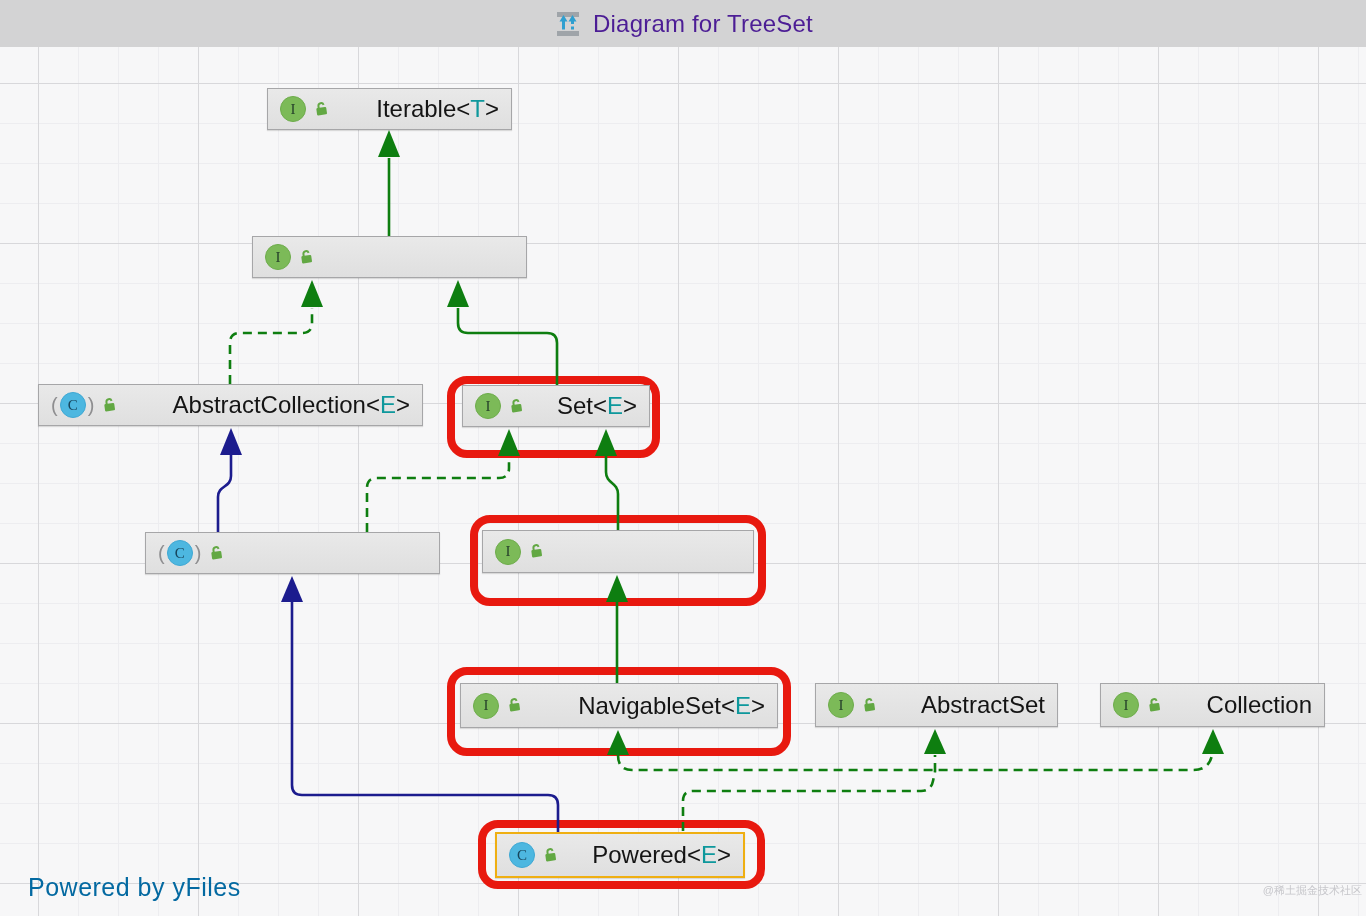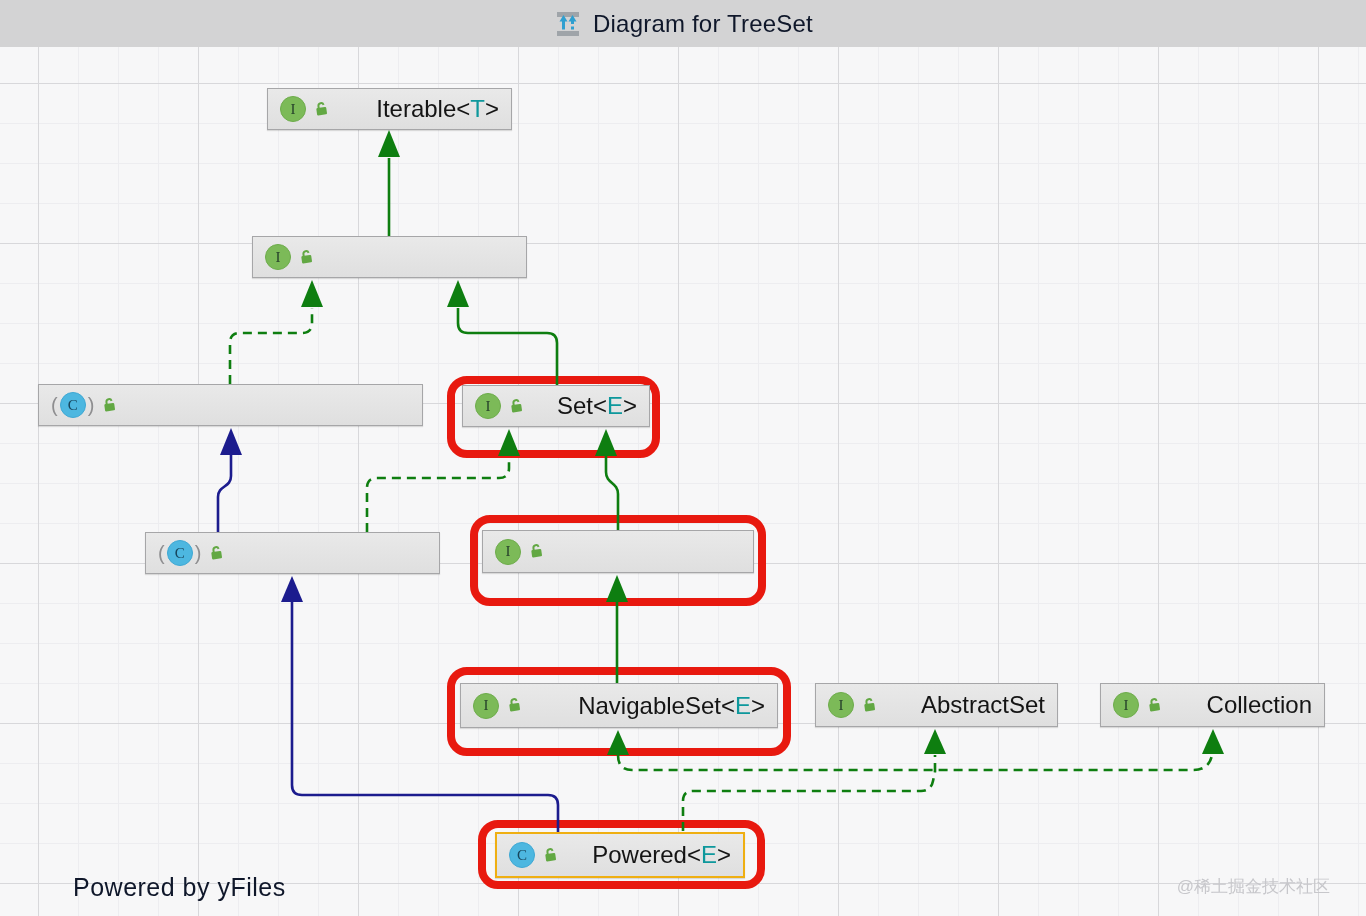--- a/index.html
+++ b/index.html
@@ -2,21 +2,21 @@
 <html><head>
 <meta charset="utf-8">
 <style>
   html,body{margin:0;padding:0;}
   body{font-family:"Liberation Sans","DejaVu Sans",sans-serif;}
   #stage{position:relative;width:1366px;height:916px;overflow:hidden;background:#f7f7f8;}
 
   
   #titlebar{position:absolute;left:0;top:0;width:1366px;height:47px;background:#d3d3d4;
     border-bottom:1px solid #c2c2c4;display:flex;align-items:center;justify-content:center;gap:10px;}
-  #titlebar .t-text{font-size:24px;color:#0f172a;font-weight:500;letter-spacing:.2px;}
+  #titlebar .t-text{font-size:24px;color:#4c1d95;font-weight:500;letter-spacing:.2px;}
 
   
   #canvas{position:absolute;left:0;top:47px;width:1366px;height:869px;
     background-color:#f7f7f8;
     background-image:
       linear-gradient(to bottom,#d8d8db 1px,transparent 1px),
       linear-gradient(to right,#d8d8db 1px,transparent 1px),
       linear-gradient(to bottom,#ededf0 1px,transparent 1px),
       linear-gradient(to right,#ededf0 1px,transparent 1px);
     background-size:160px 160px,160px 160px,40px 40px,40px 40px;
@@ -57,22 +57,22 @@
 
   
   #edges{position:absolute;left:0;top:0;width:1366px;height:916px;pointer-events:none;}
   .eg{stroke:#0e7e10;stroke-width:2.6;fill:none;}
   .eg.dash{stroke-dasharray:9 6;}
   .en{stroke:#1c1c8e;stroke-width:2.6;fill:none;}
   .ag{fill:#0e7e10;stroke:none;}
   .an{fill:#1c1c8e;stroke:none;}
 
   
-  #powered{position:absolute;left:28px;bottom:14px;font-size:25px;color:#0f172a;letter-spacing:.5px;margin-left:45px;}
-  #watermark{position:absolute;right:36px;bottom:18px;font-size:17px;color:#c7c7cb;}
+  #powered{position:absolute;left:28px;bottom:14px;font-size:25px;color:#0369a1;letter-spacing:.5px;}
+  #watermark{position:absolute;right:4px;bottom:18px;font-size:11px;color:#c7c7cb;}
 </style>
 </head>
 <body>
 
 <div id="stage">
 
   <div id="titlebar">
     <svg width="30" height="30" viewBox="0 0 30 30">
       <rect x="4" y="3" width="22" height="5" fill="#9fa4a9"></rect>
       <rect x="4" y="22" width="22" height="5" fill="#9fa4a9"></rect>
@@ -115,20 +115,21 @@
   <div class="node n-abstract-collection">
     <span class="paren po">(</span>
     <span class="cicon cls">C</span>
     <span class="paren pc">)</span>
     <svg class="lock" width="17" height="17" viewBox="0 0 17 17">
         <g transform="rotate(-8 8 10)">
           <path d="M6 8 V5.6 A2.7 2.7 0 0 1 11.3 5.2" fill="none" stroke="#62a843" stroke-width="2"></path>
           <rect x="3.5" y="7.5" width="10" height="7.5" rx="1.2" fill="#62a843"></rect>
         </g>
       </svg>
+    <span class="lbl"><span>AbstractCollection</span><span>&lt;</span><span class="tp">E</span><span>&gt;</span></span>
   </div>
 
   <div class="node n-set">
     <span class="cicon iface">I</span>
     <svg class="lock" width="17" height="17" viewBox="0 0 17 17">
         <g transform="rotate(-8 8 10)">
           <path d="M6 8 V5.6 A2.7 2.7 0 0 1 11.3 5.2" fill="none" stroke="#62a843" stroke-width="2"></path>
           <rect x="3.5" y="7.5" width="10" height="7.5" rx="1.2" fill="#62a843"></rect>
         </g>
       </svg>

